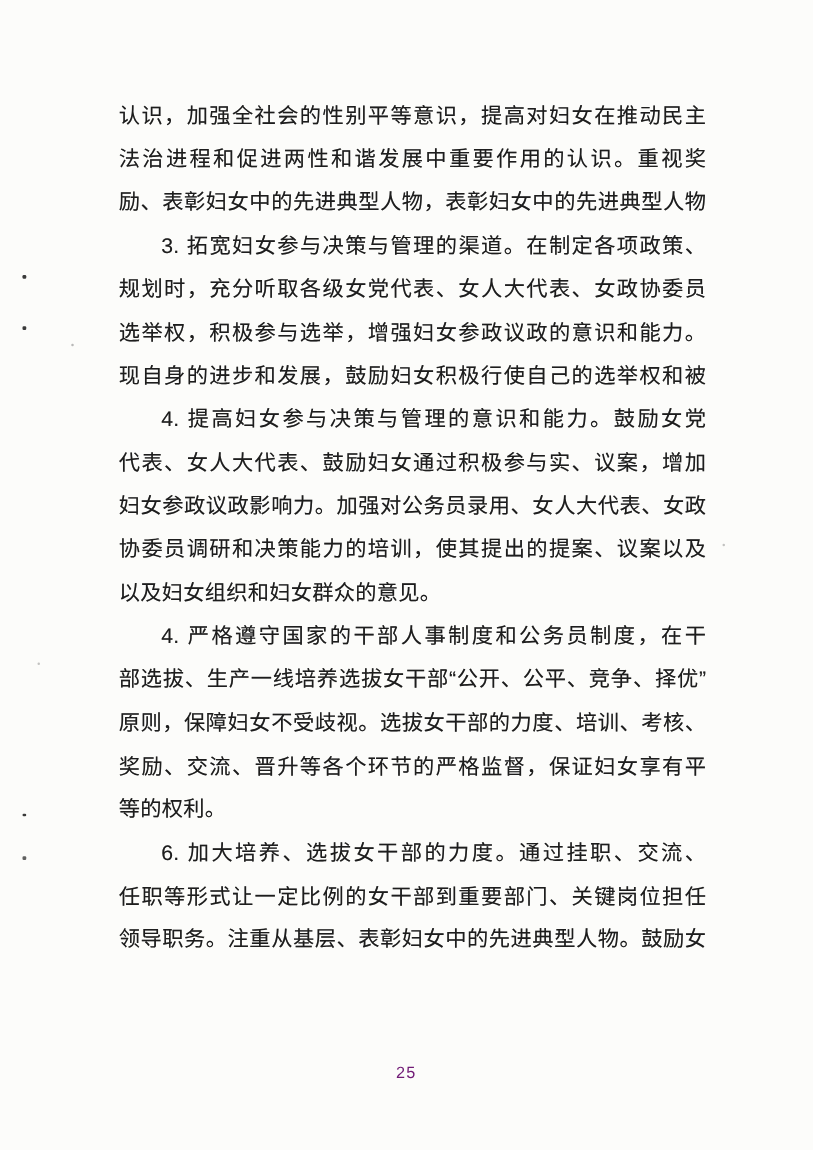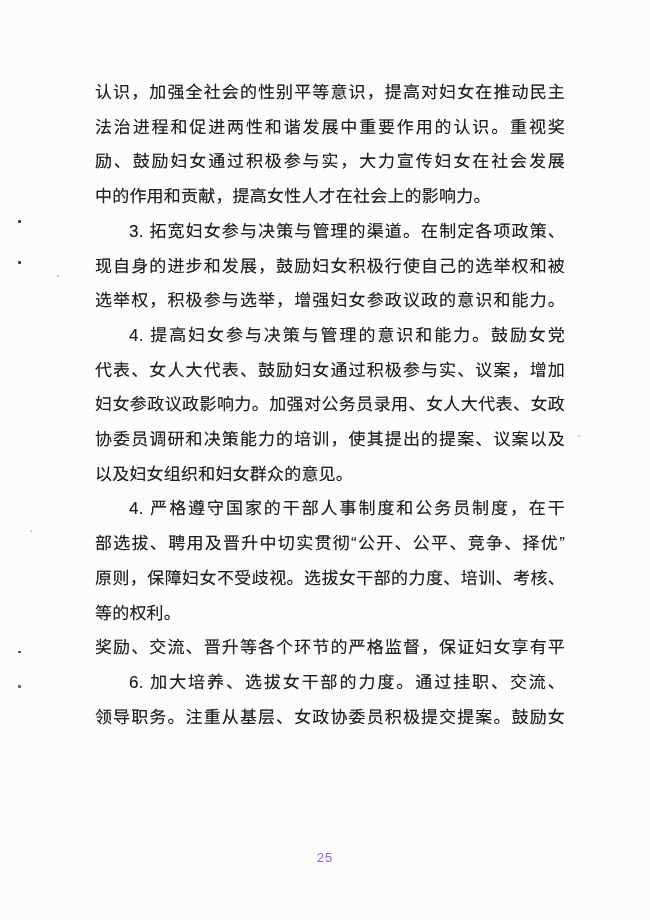--- a/index.html
+++ b/index.html
@@ -35,67 +35,68 @@
   .line.ind{
     text-indent:34px;
   }
   .footer{
     position:absolute;
     left:0;top:850px;
     width:100%;
     text-align:center;
     font-size:13px;
     letter-spacing:1px;
-    color:#8b5cf6;
+    color:#701a75;
   }
   .speck{
     position:absolute;
     background:#3a3a3a;
     border-radius:1px;
   }
 </style>
 </head>
 <body>
 
 <div class="page">
 
   <main class="text-block">
 
     <p class="para">
       <span class="line">认识，加强全社会的性别平等意识，提高对妇女在推动民主</span>
       <span class="line">法治进程和促进两性和谐发展中重要作用的认识。重视奖</span>
-      <span class="line">励、鼓励妇女通过积极参与实，大力宣传妇女在社会发展</span>
-      <span class="line end">中的作用和贡献，提高女性人才在社会上的影响力。</span>
+      <span class="line">励、表彰妇女中的先进典型人物，表彰妇女中的先进典型人物</span>
     </p>
 
     <p class="para">
       <span class="line ind">3. 拓宽妇女参与决策与管理的渠道。在制定各项政策、</span>
+      <span class="line">规划时，充分听取各级女党代表、女人大代表、女政协委员</span>
+      <span class="line">选举权，积极参与选举，增强妇女参政议政的意识和能力。</span>
       <span class="line">现自身的进步和发展，鼓励妇女积极行使自己的选举权和被</span>
-      <span class="line">选举权，积极参与选举，增强妇女参政议政的意识和能力。</span>
     </p>
 
     <p class="para">
       <span class="line ind">4. 提高妇女参与决策与管理的意识和能力。鼓励女党</span>
       <span class="line">代表、女人大代表、鼓励妇女通过积极参与实、议案，增加</span>
       <span class="line">妇女参政议政影响力。加强对公务员录用、女人大代表、女政</span>
       <span class="line">协委员调研和决策能力的培训，使其提出的提案、议案以及</span>
       <span class="line end">以及妇女组织和妇女群众的意见。</span>
     </p>
 
     <p class="para">
       <span class="line ind">4. 严格遵守国家的干部人事制度和公务员制度，在干</span>
-      <span class="line">部选拔、聘用及晋升中切实贯彻“公开、公平、竞争、择优”</span>
+      <span class="line">部选拔、生产一线培养选拔女干部“公开、公平、竞争、择优”</span>
       <span class="line">原则，保障妇女不受歧视。选拔女干部的力度、培训、考核、</span>
+      <span class="line">奖励、交流、晋升等各个环节的严格监督，保证妇女享有平</span>
       <span class="line end">等的权利。</span>
-      <span class="line">奖励、交流、晋升等各个环节的严格监督，保证妇女享有平</span>
     </p>
 
     <p class="para">
       <span class="line ind">6. 加大培养、选拔女干部的力度。通过挂职、交流、</span>
-      <span class="line">领导职务。注重从基层、女政协委员积极提交提案。鼓励女</span>
+      <span class="line">任职等形式让一定比例的女干部到重要部门、关键岗位担任</span>
+      <span class="line">领导职务。注重从基层、表彰妇女中的先进典型人物。鼓励女</span>
     </p>
 
   </main>
 
   <div class="footer">25</div>
 
   <i class="speck" style="left:18px;top:220px;width:3px;height:3px;"></i>
   <i class="speck" style="left:18px;top:261px;width:3px;height:3px;"></i>
   <i class="speck" style="left:57px;top:275px;width:2px;height:2px;opacity:0.35;"></i>
   <i class="speck" style="left:30px;top:530px;width:2px;height:2px;opacity:0.3;"></i>

